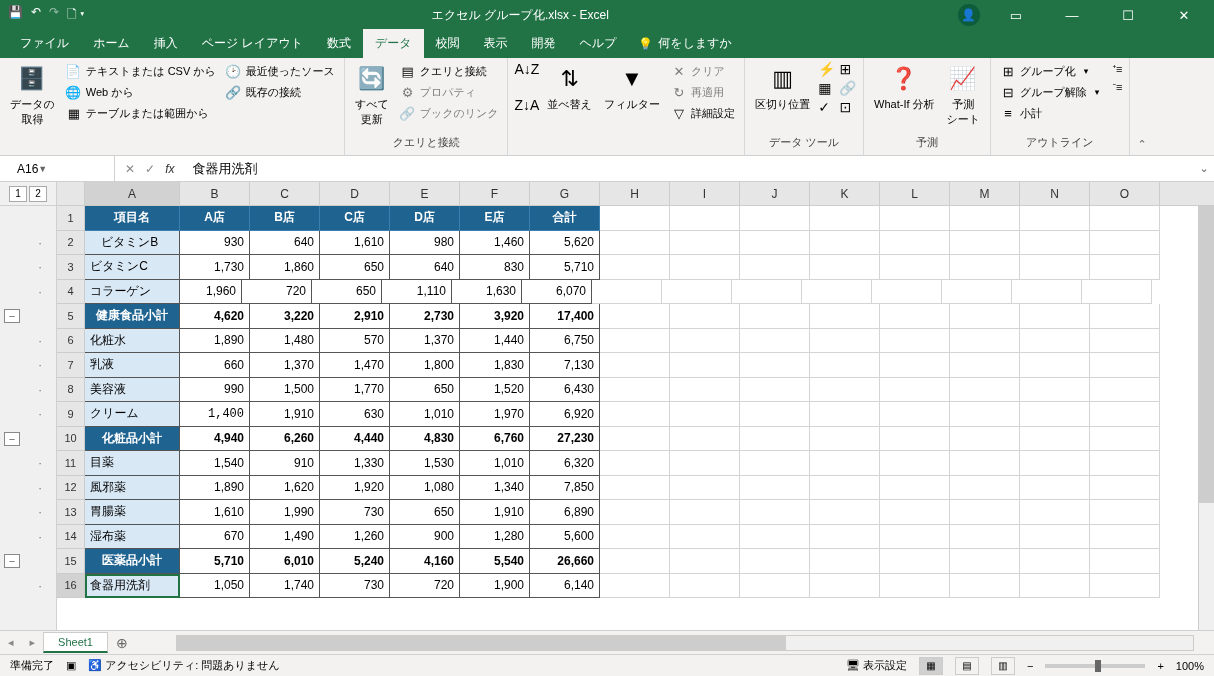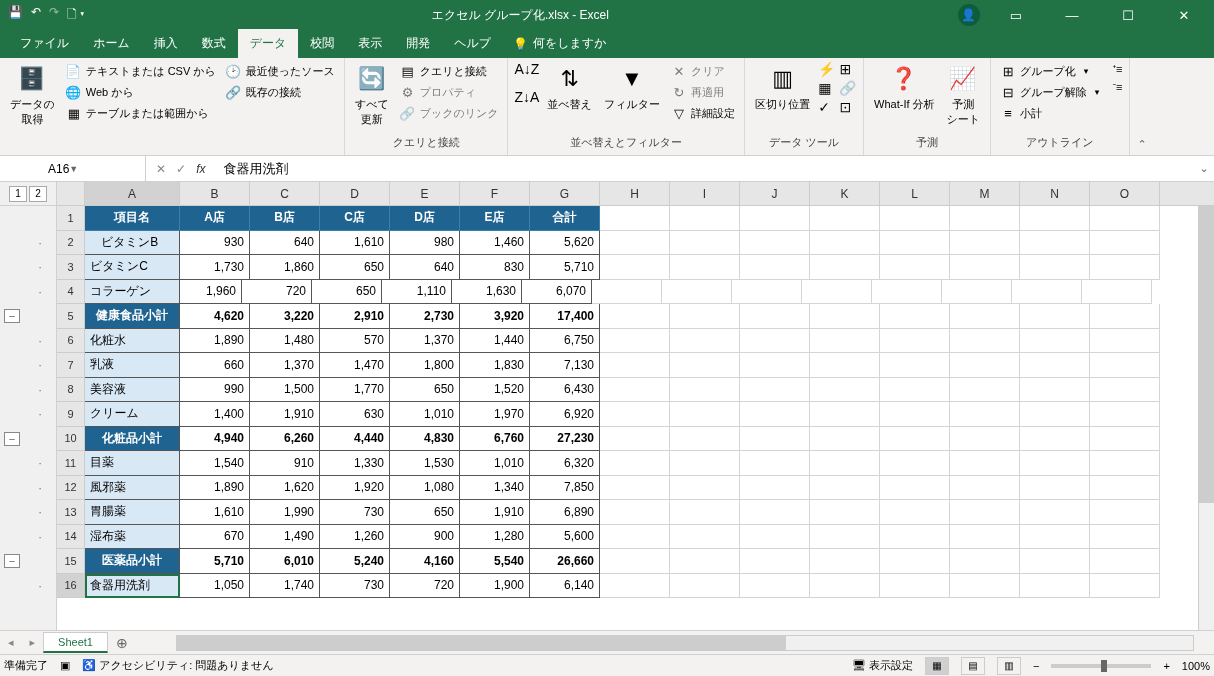--- a/index.html
+++ b/index.html
@@ -22,21 +22,21 @@
 .ribbon-group-content { flex: 1; display: flex; align-items: flex-start; gap: 4px; }
 .ribbon-group-label { text-align: center; font-size: 11px; color: #444; padding: 2px 0; position: relative; }
 .ribbon-btn-lg { display: flex; flex-direction: column; align-items: center; gap: 2px; padding: 2px 4px; cursor: pointer; font-size: 11px; text-align: center; }
 .ribbon-btn-sm { display: flex; align-items: center; gap: 4px; font-size: 11px; padding: 2px 3px; cursor: pointer; white-space: nowrap; }
 .ribbon-col { display: flex; flex-direction: column; gap: 1px; }
 .ribbon-icon-lg { width: 32px; height: 32px; display: flex; align-items: center; justify-content: center; font-size: 22px; }
 .ribbon-icon-sm { width: 16px; height: 16px; display: inline-flex; align-items: center; justify-content: center; font-size: 13px; }
 .ribbon-collapse { display: flex; align-items: flex-end; padding: 0 8px 4px; font-size: 11px; color: #666; cursor: pointer; }
 
 .formula-bar { height: 26px; display: flex; align-items: center; border-bottom: 1px solid #d0d0d0; background: #fff; }
-.name-box { width: 115px; border-right: 1px solid #d0d0d0; padding: 0 17px; font-size: 12px; display: flex; align-items: center; height: 100%; margin-left: 31px; }
+.name-box { width: 115px; border-right: 1px solid #d0d0d0; padding: 0 17px; font-size: 12px; display: flex; align-items: center; height: 100%; }
 .name-box .dd { font-size: 9px; color: #666; }
 .fx-area { display: flex; align-items: center; gap: 10px; padding: 0 10px; color: #888; }
 .fx-btn { font-size: 12px; cursor: pointer; }
 .formula-input { flex: 1; font-size: 13px; padding: 0 8px; }
 .formula-expand { width: 20px; text-align: center; color: #666; cursor: pointer; font-size: 11px; }
 
 .sheet-area { display: flex; height: 448px; }
 .outline-pane { width: 57px; background: #f0f0f0; border-right: 1px solid #d0d0d0; }
 .outline-header { height: 24px; display: flex; justify-content: center; align-items: center; gap: 2px; border-bottom: 1px solid #d0d0d0; }
 .outline-lvl { width: 18px; height: 16px; border: 1px solid #aaa; background: #fff; font-size: 10px; display: flex; align-items: center; justify-content: center; cursor: pointer; }
@@ -65,21 +65,21 @@
 .cell.bordered { border: 1px solid #555; border-top: none; border-left: none; }
 .active-cell-outline { position: absolute; border: 2px solid #217346; pointer-events: none; z-index: 5; }
 
 .sheet-tabs { height: 24px; display: flex; align-items: center; background: #f3f2f1; border-top: 1px solid #d0d0d0; font-size: 11px; }
 .tab-nav { padding: 0 8px; color: #888; cursor: pointer; }
 .tab { padding: 3px 14px; border: 1px solid #ccc; border-bottom: 2px solid #217346; background: #fff; color: #217346; cursor: pointer; }
 .tab-add { padding: 0 8px; color: #666; cursor: pointer; font-size: 14px; }
 .hscroll { flex: 1; margin: 0 20px 0 40px; height: 16px; background: #f0f0f0; border: 1px solid #ccc; position: relative; }
 .hscroll-thumb { position: absolute; left: 0; width: 60%; height: 100%; background: #cdcdcd; }
 
-.statusbar { height: 22px; background: #f3f2f1; border-top: 1px solid #d0d0d0; display: flex; align-items: center; font-size: 11px; padding: 0 4px; gap: 12px; }
+.statusbar { height: 22px; background: #f3f2f1; border-top: 1px solid #d0d0d0; display: flex; align-items: center; font-size: 11px; padding: 0 10px; gap: 12px; }
 .statusbar .spacer { flex: 1; }
 .view-btn { width: 24px; height: 18px; border: 1px solid #ccc; display: flex; align-items: center; justify-content: center; cursor: pointer; font-size: 10px; }
 .view-btn.active { background: #d0d0d0; }
 .zoom-slider { width: 100px; height: 4px; background: #ccc; position: relative; }
 .zoom-thumb { position: absolute; left: 50%; top: -4px; width: 6px; height: 12px; background: #666; }
 
 .vscroll { position: absolute; right: 0; top: 24px; bottom: 0; width: 16px; background: #f0f0f0; border-left: 1px solid #ccc; }
 .vscroll-thumb { position: absolute; top: 0; height: 70%; width: 100%; background: #cdcdcd; }
 </style>
 </head>
@@ -99,20 +99,21 @@
     <span class="win-btn">—</span>
     <span class="win-btn">☐</span>
     <span class="win-btn">✕</span>
   </div>
 </div>
 
 <div class="menubar" id="menubar">
     <div class="menu-item">ファイル</div>
     <div class="menu-item">ホーム</div>
     <div class="menu-item">挿入</div>
+    <div class="menu-item">ページ レイアウト</div>
     <div class="menu-item">数式</div>
     <div class="menu-item active">データ</div>
     <div class="menu-item">校閲</div>
     <div class="menu-item">表示</div>
     <div class="menu-item">開発</div>
     <div class="menu-item">ヘルプ</div>
     <div class="tell-me"><span>💡</span>何をしますか</div>
   </div>
 
 <div class="ribbon">
@@ -170,21 +171,21 @@
             <span class="ribbon-icon-sm">🔗</span>
             <span>ブックのリンク</span>
           </div>
       </div>
     </div>
     <div class="ribbon-group-label">クエリと接続</div>
   </div>
 
   <div class="ribbon-group">
     <div class="ribbon-group-content">
-      <div class="ribbon-col" style="gap:12px">
+      <div class="ribbon-col" style="gap:20px">
         <span style="font-size:14px;cursor:pointer">A↓Z</span>
         <span style="font-size:14px;cursor:pointer">Z↓A</span>
       </div>
       <div class="ribbon-btn-lg">
         <span class="ribbon-icon-lg">⇅</span>
         <span>並べ替え</span>
       </div>
       <div class="ribbon-btn-lg">
         <span class="ribbon-icon-lg">▼</span>
         <span>フィルター</span>
@@ -197,21 +198,20 @@
         <div class="ribbon-btn-sm" style="opacity:.5">
             <span class="ribbon-icon-sm">↻</span>
             <span>再適用</span>
           </div>
         <div class="ribbon-btn-sm">
             <span class="ribbon-icon-sm">▽</span>
             <span>詳細設定</span>
           </div>
       </div>
     </div>
-    <div class="ribbon-group-label">並べ替えとフィルター</div>
   </div>
 
   <div class="ribbon-group">
     <div class="ribbon-group-content">
       <div class="ribbon-btn-lg">
         <span class="ribbon-icon-lg">▥</span>
         <span>区切り位置</span>
       </div>
       <div class="ribbon-col" style="gap:3px">
         <span style="font-size:14px">⚡</span>
@@ -510,21 +510,21 @@
             <div class="cell" style="width: 70px;"></div>
             <div class="cell" style="width: 70px;"></div>
             <div class="cell" style="width: 70px;"></div>
             <div class="cell" style="width: 70px;"></div>
             <div class="cell" style="width: 70px;"></div>
             <div class="cell" style="width: 70px;"></div>
             <div class="cell" style="width: 70px;"></div>
           </div>
           <div class="row">
             <div class="cell bordered label" style="width: 95px;">クリーム</div>
-            <div class="cell bordered num" style="width: 70px;">1,400</div>
+            <div class="cell bordered num" style="width: 70px; font-family: Liberation Mono, monospace;">1,400</div>
             <div class="cell bordered num" style="width: 70px;">1,910</div>
             <div class="cell bordered num" style="width: 70px;">630</div>
             <div class="cell bordered num" style="width: 70px;">1,010</div>
             <div class="cell bordered num" style="width: 70px;">1,970</div>
             <div class="cell bordered num" style="width: 70px;">6,920</div>
             <div class="cell" style="width: 70px;"></div>
             <div class="cell" style="width: 70px;"></div>
             <div class="cell" style="width: 70px;"></div>
             <div class="cell" style="width: 70px;"></div>
             <div class="cell" style="width: 70px;"></div>

